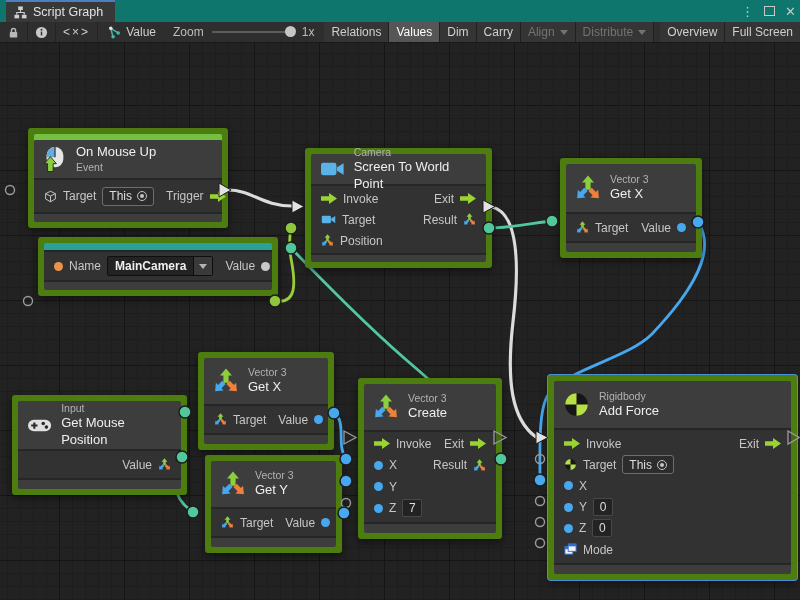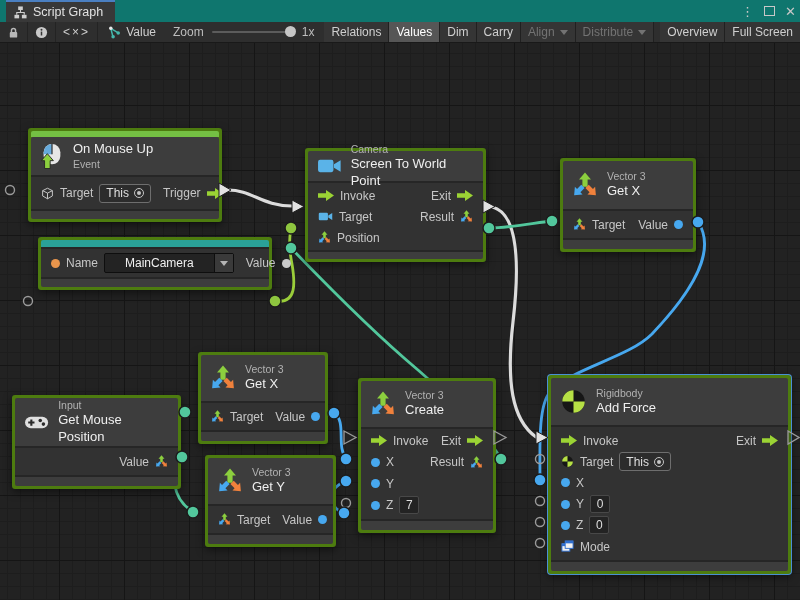--- a/index.html
+++ b/index.html
@@ -39,21 +39,21 @@
       linear-gradient(90deg,#151515 1px,transparent 1px),
       linear-gradient(#1d1d1d 1px,transparent 1px),
       linear-gradient(90deg,#1d1d1d 1px,transparent 1px);
     background-size:65px 65px,65px 65px,13px 13px,13px 13px;
     background-position:-6px -3px,-6px -3px,-6px -3px,-6px -3px;}
 
   .layer{position:absolute;left:0;top:0;width:800px;height:600px;pointer-events:none;}
   #wires{z-index:1} #ports{z-index:4}
 
   
-  .node{position:absolute;z-index:2;background:#4d7c0f;border:3px solid #4d7c0f;border-radius:3px;
+  .node{position:absolute;z-index:2;background:#4d7c0f;border:6px solid #4d7c0f;border-radius:3px;
         box-shadow:0 3px 9px rgba(0,0,0,.5);font-size:12px;color:#c6c6c6;}
   .node.selected{box-shadow:0 0 0 1px #4a8fd4,0 3px 9px rgba(0,0,0,.5);}
   .accent{height:6px;border-radius:2px 2px 0 0;}
   .hdr{background:#3d3d3d;display:flex;align-items:center;gap:9px;padding:0 10px 0 9px;border-radius:2px 2px 0 0;}
   .htxt{display:flex;flex-direction:column;justify-content:center;line-height:1.25;}
   .cat{font-size:10.5px;color:#b2b2b2;}
   .title{font-size:13px;color:#efefef;}
   .body{border-top:2px solid #262626;background:#323232;text-align:right;}
   .ftr{background:#3d3d3d;border-top:2px solid #262626;border-radius:0 0 2px 2px;}
   .row{display:flex;align-items:center;gap:6px;padding:0 10px;}
@@ -61,21 +61,21 @@
   .dot{width:9px;height:9px;border-radius:50%;display:inline-block;flex:none;}
   .b{background:#47a8ef}.o{background:#e8954c}.g{background:#c9c9c9}
   .pill{display:inline-flex;align-items:center;gap:5px;background:#2c2c2c;border:1px solid #6e6e6e;
         border-radius:3px;padding:0 6px;height:17px;color:#dedede;}
   .odot{width:10px;height:10px;border:1.5px solid #c4c4c4;border-radius:50%;position:relative;display:inline-block;box-sizing:border-box;}
   .odot::after{content:"";position:absolute;left:2px;top:2px;right:2px;bottom:2px;background:#c4c4c4;border-radius:50%;}
   .drop{display:inline-flex;align-items:center;gap:6px;background:#4d4d4d;border-radius:2px;
         padding:0 7px;height:18px;color:#e6e6e6;}
   .drop.sm{height:16px;font-size:11px;}
   .combo{display:inline-flex;align-items:stretch;background:#232323;border:1px solid #0e0e0e;border-radius:2px;height:18px;}
-  .combo .txt{display:flex;align-items:center;padding:0 20px;color:#efefef;}
+  .combo .txt{display:flex;align-items:center;padding:0 7px;color:#efefef;font-weight:bold;}
   .combo .cbtn{display:flex;align-items:center;padding:0 5px;border-left:1px solid #0e0e0e;background:#3a3a3a;}
   .vbox{display:inline-flex;align-items:center;justify-content:center;min-width:10px;background:#232323;
         border:1px solid #484848;border-radius:2px;height:16px;padding:0 4px;color:#dedede;}
   .ic-a{width:16px;height:11px;flex:none}
   .ic-s{width:13px;height:13px;flex:none}
   .ic-cam-s{width:15px;height:11px;flex:none}
 </style>
 </head>
 <body>
 

